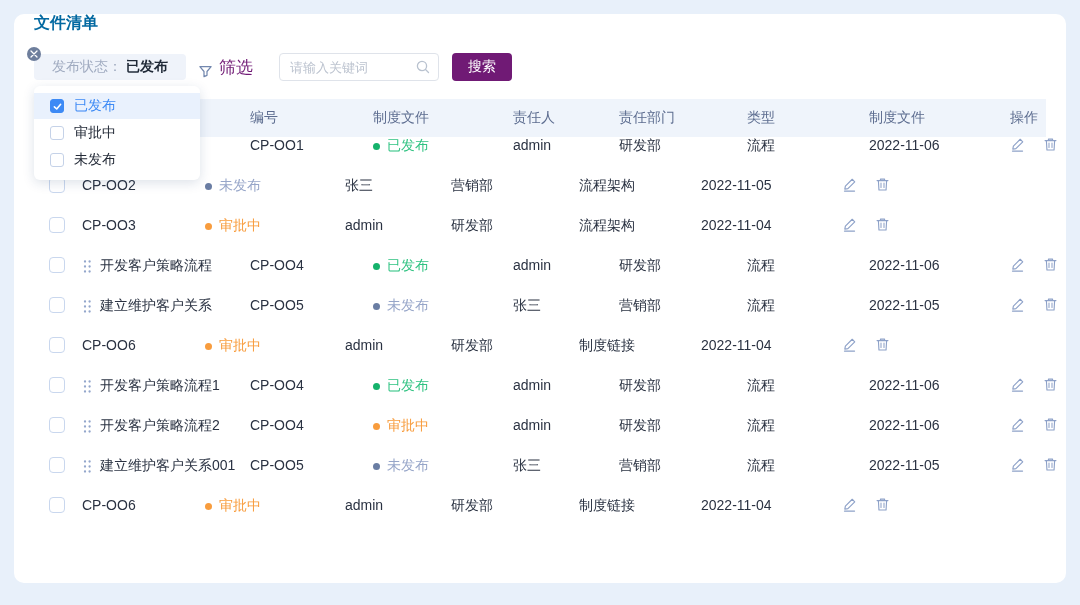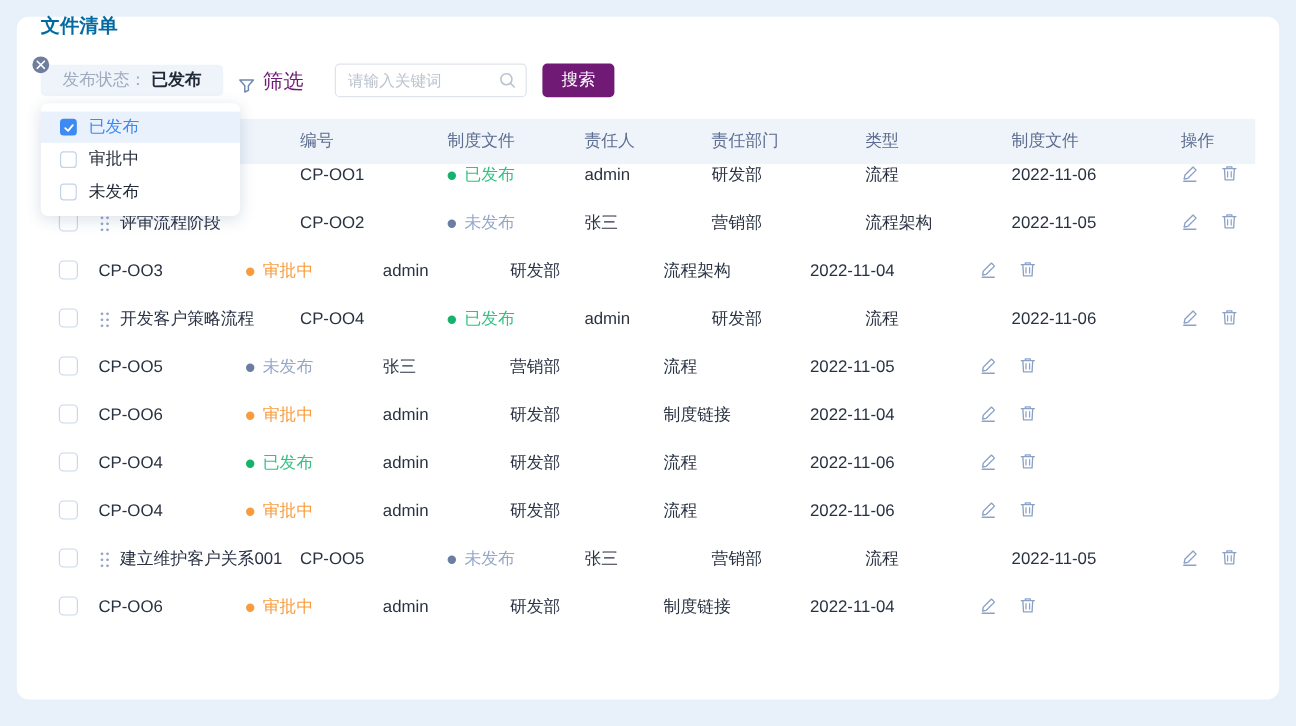--- a/index.html
+++ b/index.html
@@ -83,21 +83,21 @@
     font-size:14px;color:#5D6D90;
   }
   .trow{
     display:flex;height:40px;align-items:flex-start;background:#fff;
     font-size:14px;color:#2A3242;
   }
   .c1{width:48px;flex:none;display:flex;align-items:center;}
   .c2{width:168px;flex:none;display:flex;align-items:center;}
   .c3{width:123px;flex:none;}
   .c4{width:114px;flex:none;display:flex;align-items:center;gap:7px;}
-  .c5{width:106px;flex:none;}
+  .c5{width:106px;flex:none;margin-left:26px;}
   .c6{width:128px;flex:none;}
   .c7{width:122px;flex:none;}
   .c8{width:141px;flex:none;}
   .c9{width:62px;flex:none;display:flex;align-items:center;gap:18px;}
   .cb{
     margin-left:15px;width:16px;height:16px;box-sizing:border-box;
     border:1px solid #C9D7EE;border-radius:4px;background:#fff;cursor:pointer;flex:none;
   }
   .drag{display:flex;align-items:center;cursor:grab;flex:none;}
   .rname{margin-left:8px;white-space:nowrap;}
@@ -222,75 +222,106 @@
                 <path d="M6.4 6.5v4.8M9.6 6.5v4.8" stroke="#8DA1C8" stroke-width="1.1" stroke-linecap="round"></path>
               </svg>
       </span>
     </div>
   </div>
 
   <div class="trow">
     <div class="c1">
       <span class="cb"></span>
     </div>
+    <div class="c3">CP-OO2</div>
+    <div class="c4">
+      <span class="dot" style="background: rgb(106, 125, 163);"></span>
+      <span class="status-text" style="color: rgb(151, 166, 201);">未发布</span>
+    </div>
+    <div class="c5">张三</div>
+    <div class="c6">营销部</div>
+    <div class="c7">流程架构</div>
+    <div class="c8">2022-11-05</div>
+    <div class="c9">
+      <span class="op">
+        <svg width="15" height="15" viewBox="0 0 16 16">
+                <path d="M10.9 2.4l2.7 2.7-7.3 7.3-3.3.6.6-3.3 7.3-7.3z" fill="none" stroke="#8DA1C8" stroke-width="1.2" stroke-linejoin="round"></path>
+                <path d="M2.6 15h10.8" stroke="#8DA1C8" stroke-width="1.2" stroke-linecap="round"></path>
+              </svg>
+      </span>
+      <span class="op">
+        <svg width="15" height="15" viewBox="0 0 16 16">
+                <path d="M2.2 3.8h11.6" stroke="#8DA1C8" stroke-width="1.2" stroke-linecap="round"></path>
+                <path d="M5.8 3.6V2.2h4.4v1.4" fill="none" stroke="#8DA1C8" stroke-width="1.2" stroke-linejoin="round"></path>
+                <path d="M3.6 3.8l.6 10h7.6l.6-10" fill="none" stroke="#8DA1C8" stroke-width="1.2" stroke-linejoin="round"></path>
+                <path d="M6.4 6.5v4.8M9.6 6.5v4.8" stroke="#8DA1C8" stroke-width="1.1" stroke-linecap="round"></path>
+              </svg>
+      </span>
+    </div>
+  </div>
+
+  <div class="trow">
+    <div class="c1">
+      <span class="cb"></span>
+    </div>
+    <div class="c3">CP-OO3</div>
+    <div class="c4">
+      <span class="dot" style="background: rgb(248, 156, 61);"></span>
+      <span class="status-text" style="color: rgb(248, 156, 61);">审批中</span>
+    </div>
+    <div class="c5">admin</div>
+    <div class="c6">研发部</div>
+    <div class="c7">流程架构</div>
+    <div class="c8">2022-11-04</div>
+    <div class="c9">
+      <span class="op">
+        <svg width="15" height="15" viewBox="0 0 16 16">
+                <path d="M10.9 2.4l2.7 2.7-7.3 7.3-3.3.6.6-3.3 7.3-7.3z" fill="none" stroke="#8DA1C8" stroke-width="1.2" stroke-linejoin="round"></path>
+                <path d="M2.6 15h10.8" stroke="#8DA1C8" stroke-width="1.2" stroke-linecap="round"></path>
+              </svg>
+      </span>
+      <span class="op">
+        <svg width="15" height="15" viewBox="0 0 16 16">
+                <path d="M2.2 3.8h11.6" stroke="#8DA1C8" stroke-width="1.2" stroke-linecap="round"></path>
+                <path d="M5.8 3.6V2.2h4.4v1.4" fill="none" stroke="#8DA1C8" stroke-width="1.2" stroke-linejoin="round"></path>
+                <path d="M3.6 3.8l.6 10h7.6l.6-10" fill="none" stroke="#8DA1C8" stroke-width="1.2" stroke-linejoin="round"></path>
+                <path d="M6.4 6.5v4.8M9.6 6.5v4.8" stroke="#8DA1C8" stroke-width="1.1" stroke-linecap="round"></path>
+              </svg>
+      </span>
+    </div>
+  </div>
+
+  <div class="trow">
+    <div class="c1">
+      <span class="cb"></span>
+    </div>
     <div class="c2">
       <span class="drag">
         <svg width="10" height="15" viewBox="0 0 10 15">
                 <g fill="#93A6CB">
                   <circle cx="3" cy="2.5" r="1.15"></circle>
                   <circle cx="7.6" cy="2.5" r="1.15"></circle>
                   <circle cx="3" cy="7.5" r="1.15"></circle>
                   <circle cx="7.6" cy="7.5" r="1.15"></circle>
                   <circle cx="3" cy="12.5" r="1.15"></circle>
                   <circle cx="7.6" cy="12.5" r="1.15"></circle>
                 </g>
               </svg>
       </span>
-      <span class="rname">评审流程阶段</span>
-    </div>
-    <div class="c3">CP-OO2</div>
-    <div class="c4">
-      <span class="dot" style="background: rgb(106, 125, 163);"></span>
-      <span class="status-text" style="color: rgb(151, 166, 201);">未发布</span>
-    </div>
-    <div class="c5">张三</div>
-    <div class="c6">营销部</div>
-    <div class="c7">流程架构</div>
-    <div class="c8">2022-11-05</div>
-    <div class="c9">
-      <span class="op">
-        <svg width="15" height="15" viewBox="0 0 16 16">
-                <path d="M10.9 2.4l2.7 2.7-7.3 7.3-3.3.6.6-3.3 7.3-7.3z" fill="none" stroke="#8DA1C8" stroke-width="1.2" stroke-linejoin="round"></path>
-                <path d="M2.6 15h10.8" stroke="#8DA1C8" stroke-width="1.2" stroke-linecap="round"></path>
-              </svg>
-      </span>
-      <span class="op">
-        <svg width="15" height="15" viewBox="0 0 16 16">
-                <path d="M2.2 3.8h11.6" stroke="#8DA1C8" stroke-width="1.2" stroke-linecap="round"></path>
-                <path d="M5.8 3.6V2.2h4.4v1.4" fill="none" stroke="#8DA1C8" stroke-width="1.2" stroke-linejoin="round"></path>
-                <path d="M3.6 3.8l.6 10h7.6l.6-10" fill="none" stroke="#8DA1C8" stroke-width="1.2" stroke-linejoin="round"></path>
-                <path d="M6.4 6.5v4.8M9.6 6.5v4.8" stroke="#8DA1C8" stroke-width="1.1" stroke-linecap="round"></path>
-              </svg>
-      </span>
-    </div>
-  </div>
-
-  <div class="trow">
-    <div class="c1">
-      <span class="cb"></span>
-    </div>
-    <div class="c3">CP-OO3</div>
-    <div class="c4">
-      <span class="dot" style="background: rgb(248, 156, 61);"></span>
-      <span class="status-text" style="color: rgb(248, 156, 61);">审批中</span>
-    </div>
-    <div class="c5">admin</div>
-    <div class="c6">研发部</div>
-    <div class="c7">流程架构</div>
-    <div class="c8">2022-11-04</div>
+      <span class="rname">开发客户策略流程</span>
+    </div>
+    <div class="c3">CP-OO4</div>
+    <div class="c4">
+      <span class="dot" style="background: rgb(21, 178, 107);"></span>
+      <span class="status-text" style="color: rgb(49, 195, 131);">已发布</span>
+    </div>
+    <div class="c5">admin</div>
+    <div class="c6">研发部</div>
+    <div class="c7">流程</div>
+    <div class="c8">2022-11-06</div>
     <div class="c9">
       <span class="op">
         <svg width="15" height="15" viewBox="0 0 16 16">
                 <path d="M10.9 2.4l2.7 2.7-7.3 7.3-3.3.6.6-3.3 7.3-7.3z" fill="none" stroke="#8DA1C8" stroke-width="1.2" stroke-linejoin="round"></path>
                 <path d="M2.6 15h10.8" stroke="#8DA1C8" stroke-width="1.2" stroke-linecap="round"></path>
               </svg>
       </span>
       <span class="op">
         <svg width="15" height="15" viewBox="0 0 16 16">
                 <path d="M2.2 3.8h11.6" stroke="#8DA1C8" stroke-width="1.2" stroke-linecap="round"></path>
@@ -312,52 +343,21 @@
                 <g fill="#93A6CB">
                   <circle cx="3" cy="2.5" r="1.15"></circle>
                   <circle cx="7.6" cy="2.5" r="1.15"></circle>
                   <circle cx="3" cy="7.5" r="1.15"></circle>
                   <circle cx="7.6" cy="7.5" r="1.15"></circle>
                   <circle cx="3" cy="12.5" r="1.15"></circle>
                   <circle cx="7.6" cy="12.5" r="1.15"></circle>
                 </g>
               </svg>
       </span>
-      <span class="rname">开发客户策略流程</span>
-    </div>
-    <div class="c3">CP-OO4</div>
-    <div class="c4">
-      <span class="dot" style="background: rgb(21, 178, 107);"></span>
-      <span class="status-text" style="color: rgb(49, 195, 131);">已发布</span>
-    </div>
-    <div class="c5">admin</div>
-    <div class="c6">研发部</div>
-    <div class="c7">流程</div>
-    <div class="c8">2022-11-06</div>
-    <div class="c9">
-      <span class="op">
-        <svg width="15" height="15" viewBox="0 0 16 16">
-                <path d="M10.9 2.4l2.7 2.7-7.3 7.3-3.3.6.6-3.3 7.3-7.3z" fill="none" stroke="#8DA1C8" stroke-width="1.2" stroke-linejoin="round"></path>
-                <path d="M2.6 15h10.8" stroke="#8DA1C8" stroke-width="1.2" stroke-linecap="round"></path>
-              </svg>
-      </span>
-      <span class="op">
-        <svg width="15" height="15" viewBox="0 0 16 16">
-                <path d="M2.2 3.8h11.6" stroke="#8DA1C8" stroke-width="1.2" stroke-linecap="round"></path>
-                <path d="M5.8 3.6V2.2h4.4v1.4" fill="none" stroke="#8DA1C8" stroke-width="1.2" stroke-linejoin="round"></path>
-                <path d="M3.6 3.8l.6 10h7.6l.6-10" fill="none" stroke="#8DA1C8" stroke-width="1.2" stroke-linejoin="round"></path>
-                <path d="M6.4 6.5v4.8M9.6 6.5v4.8" stroke="#8DA1C8" stroke-width="1.1" stroke-linecap="round"></path>
-              </svg>
-      </span>
-    </div>
-  </div>
-
-  <div class="trow">
-    <div class="c1">
-      <span class="cb"></span>
+      <span class="rname">建立维护客户关系</span>
     </div>
     <div class="c3">CP-OO5</div>
     <div class="c4">
       <span class="dot" style="background: rgb(106, 125, 163);"></span>
       <span class="status-text" style="color: rgb(151, 166, 201);">未发布</span>
     </div>
     <div class="c5">张三</div>
     <div class="c6">营销部</div>
     <div class="c7">流程</div>
     <div class="c8">2022-11-05</div>
@@ -385,82 +385,20 @@
     </div>
     <div class="c3">CP-OO6</div>
     <div class="c4">
       <span class="dot" style="background: rgb(248, 156, 61);"></span>
       <span class="status-text" style="color: rgb(248, 156, 61);">审批中</span>
     </div>
     <div class="c5">admin</div>
     <div class="c6">研发部</div>
     <div class="c7">制度链接</div>
     <div class="c8">2022-11-04</div>
-    <div class="c9">
-      <span class="op">
-        <svg width="15" height="15" viewBox="0 0 16 16">
-                <path d="M10.9 2.4l2.7 2.7-7.3 7.3-3.3.6.6-3.3 7.3-7.3z" fill="none" stroke="#8DA1C8" stroke-width="1.2" stroke-linejoin="round"></path>
-                <path d="M2.6 15h10.8" stroke="#8DA1C8" stroke-width="1.2" stroke-linecap="round"></path>
-              </svg>
-      </span>
-      <span class="op">
-        <svg width="15" height="15" viewBox="0 0 16 16">
-                <path d="M2.2 3.8h11.6" stroke="#8DA1C8" stroke-width="1.2" stroke-linecap="round"></path>
-                <path d="M5.8 3.6V2.2h4.4v1.4" fill="none" stroke="#8DA1C8" stroke-width="1.2" stroke-linejoin="round"></path>
-                <path d="M3.6 3.8l.6 10h7.6l.6-10" fill="none" stroke="#8DA1C8" stroke-width="1.2" stroke-linejoin="round"></path>
-                <path d="M6.4 6.5v4.8M9.6 6.5v4.8" stroke="#8DA1C8" stroke-width="1.1" stroke-linecap="round"></path>
-              </svg>
-      </span>
-    </div>
-  </div>
-
-  <div class="trow">
-    <div class="c1">
-      <span class="cb"></span>
-    </div>
-    <div class="c3">CP-OO4</div>
-    <div class="c4">
-      <span class="dot" style="background: rgb(21, 178, 107);"></span>
-      <span class="status-text" style="color: rgb(49, 195, 131);">已发布</span>
-    </div>
-    <div class="c5">admin</div>
-    <div class="c6">研发部</div>
-    <div class="c7">流程</div>
-    <div class="c8">2022-11-06</div>
-    <div class="c9">
-      <span class="op">
-        <svg width="15" height="15" viewBox="0 0 16 16">
-                <path d="M10.9 2.4l2.7 2.7-7.3 7.3-3.3.6.6-3.3 7.3-7.3z" fill="none" stroke="#8DA1C8" stroke-width="1.2" stroke-linejoin="round"></path>
-                <path d="M2.6 15h10.8" stroke="#8DA1C8" stroke-width="1.2" stroke-linecap="round"></path>
-              </svg>
-      </span>
-      <span class="op">
-        <svg width="15" height="15" viewBox="0 0 16 16">
-                <path d="M2.2 3.8h11.6" stroke="#8DA1C8" stroke-width="1.2" stroke-linecap="round"></path>
-                <path d="M5.8 3.6V2.2h4.4v1.4" fill="none" stroke="#8DA1C8" stroke-width="1.2" stroke-linejoin="round"></path>
-                <path d="M3.6 3.8l.6 10h7.6l.6-10" fill="none" stroke="#8DA1C8" stroke-width="1.2" stroke-linejoin="round"></path>
-                <path d="M6.4 6.5v4.8M9.6 6.5v4.8" stroke="#8DA1C8" stroke-width="1.1" stroke-linecap="round"></path>
-              </svg>
-      </span>
-    </div>
-  </div>
-
-  <div class="trow">
-    <div class="c1">
-      <span class="cb"></span>
-    </div>
-    <div class="c3">CP-OO4</div>
-    <div class="c4">
-      <span class="dot" style="background: rgb(248, 156, 61);"></span>
-      <span class="status-text" style="color: rgb(248, 156, 61);">审批中</span>
-    </div>
-    <div class="c5">admin</div>
-    <div class="c6">研发部</div>
-    <div class="c7">流程</div>
-    <div class="c8">2022-11-06</div>
     <div class="c9">
       <span class="op">
         <svg width="15" height="15" viewBox="0 0 16 16">
                 <path d="M10.9 2.4l2.7 2.7-7.3 7.3-3.3.6.6-3.3 7.3-7.3z" fill="none" stroke="#8DA1C8" stroke-width="1.2" stroke-linejoin="round"></path>
                 <path d="M2.6 15h10.8" stroke="#8DA1C8" stroke-width="1.2" stroke-linecap="round"></path>
               </svg>
       </span>
       <span class="op">
         <svg width="15" height="15" viewBox="0 0 16 16">
                 <path d="M2.2 3.8h11.6" stroke="#8DA1C8" stroke-width="1.2" stroke-linecap="round"></path>
@@ -482,20 +420,112 @@
                 <g fill="#93A6CB">
                   <circle cx="3" cy="2.5" r="1.15"></circle>
                   <circle cx="7.6" cy="2.5" r="1.15"></circle>
                   <circle cx="3" cy="7.5" r="1.15"></circle>
                   <circle cx="7.6" cy="7.5" r="1.15"></circle>
                   <circle cx="3" cy="12.5" r="1.15"></circle>
                   <circle cx="7.6" cy="12.5" r="1.15"></circle>
                 </g>
               </svg>
       </span>
+      <span class="rname">开发客户策略流程1</span>
+    </div>
+    <div class="c3">CP-OO4</div>
+    <div class="c4">
+      <span class="dot" style="background: rgb(21, 178, 107);"></span>
+      <span class="status-text" style="color: rgb(49, 195, 131);">已发布</span>
+    </div>
+    <div class="c5">admin</div>
+    <div class="c6">研发部</div>
+    <div class="c7">流程</div>
+    <div class="c8">2022-11-06</div>
+    <div class="c9">
+      <span class="op">
+        <svg width="15" height="15" viewBox="0 0 16 16">
+                <path d="M10.9 2.4l2.7 2.7-7.3 7.3-3.3.6.6-3.3 7.3-7.3z" fill="none" stroke="#8DA1C8" stroke-width="1.2" stroke-linejoin="round"></path>
+                <path d="M2.6 15h10.8" stroke="#8DA1C8" stroke-width="1.2" stroke-linecap="round"></path>
+              </svg>
+      </span>
+      <span class="op">
+        <svg width="15" height="15" viewBox="0 0 16 16">
+                <path d="M2.2 3.8h11.6" stroke="#8DA1C8" stroke-width="1.2" stroke-linecap="round"></path>
+                <path d="M5.8 3.6V2.2h4.4v1.4" fill="none" stroke="#8DA1C8" stroke-width="1.2" stroke-linejoin="round"></path>
+                <path d="M3.6 3.8l.6 10h7.6l.6-10" fill="none" stroke="#8DA1C8" stroke-width="1.2" stroke-linejoin="round"></path>
+                <path d="M6.4 6.5v4.8M9.6 6.5v4.8" stroke="#8DA1C8" stroke-width="1.1" stroke-linecap="round"></path>
+              </svg>
+      </span>
+    </div>
+  </div>
+
+  <div class="trow">
+    <div class="c1">
+      <span class="cb"></span>
+    </div>
+    <div class="c2">
+      <span class="drag">
+        <svg width="10" height="15" viewBox="0 0 10 15">
+                <g fill="#93A6CB">
+                  <circle cx="3" cy="2.5" r="1.15"></circle>
+                  <circle cx="7.6" cy="2.5" r="1.15"></circle>
+                  <circle cx="3" cy="7.5" r="1.15"></circle>
+                  <circle cx="7.6" cy="7.5" r="1.15"></circle>
+                  <circle cx="3" cy="12.5" r="1.15"></circle>
+                  <circle cx="7.6" cy="12.5" r="1.15"></circle>
+                </g>
+              </svg>
+      </span>
+      <span class="rname">开发客户策略流程2</span>
+    </div>
+    <div class="c3">CP-OO4</div>
+    <div class="c4">
+      <span class="dot" style="background: rgb(248, 156, 61);"></span>
+      <span class="status-text" style="color: rgb(248, 156, 61);">审批中</span>
+    </div>
+    <div class="c5">admin</div>
+    <div class="c6">研发部</div>
+    <div class="c7">流程</div>
+    <div class="c8">2022-11-06</div>
+    <div class="c9">
+      <span class="op">
+        <svg width="15" height="15" viewBox="0 0 16 16">
+                <path d="M10.9 2.4l2.7 2.7-7.3 7.3-3.3.6.6-3.3 7.3-7.3z" fill="none" stroke="#8DA1C8" stroke-width="1.2" stroke-linejoin="round"></path>
+                <path d="M2.6 15h10.8" stroke="#8DA1C8" stroke-width="1.2" stroke-linecap="round"></path>
+              </svg>
+      </span>
+      <span class="op">
+        <svg width="15" height="15" viewBox="0 0 16 16">
+                <path d="M2.2 3.8h11.6" stroke="#8DA1C8" stroke-width="1.2" stroke-linecap="round"></path>
+                <path d="M5.8 3.6V2.2h4.4v1.4" fill="none" stroke="#8DA1C8" stroke-width="1.2" stroke-linejoin="round"></path>
+                <path d="M3.6 3.8l.6 10h7.6l.6-10" fill="none" stroke="#8DA1C8" stroke-width="1.2" stroke-linejoin="round"></path>
+                <path d="M6.4 6.5v4.8M9.6 6.5v4.8" stroke="#8DA1C8" stroke-width="1.1" stroke-linecap="round"></path>
+              </svg>
+      </span>
+    </div>
+  </div>
+
+  <div class="trow">
+    <div class="c1">
+      <span class="cb"></span>
+    </div>
+    <div class="c2">
+      <span class="drag">
+        <svg width="10" height="15" viewBox="0 0 10 15">
+                <g fill="#93A6CB">
+                  <circle cx="3" cy="2.5" r="1.15"></circle>
+                  <circle cx="7.6" cy="2.5" r="1.15"></circle>
+                  <circle cx="3" cy="7.5" r="1.15"></circle>
+                  <circle cx="7.6" cy="7.5" r="1.15"></circle>
+                  <circle cx="3" cy="12.5" r="1.15"></circle>
+                  <circle cx="7.6" cy="12.5" r="1.15"></circle>
+                </g>
+              </svg>
+      </span>
       <span class="rname">建立维护客户关系001</span>
     </div>
     <div class="c3">CP-OO5</div>
     <div class="c4">
       <span class="dot" style="background: rgb(106, 125, 163);"></span>
       <span class="status-text" style="color: rgb(151, 166, 201);">未发布</span>
     </div>
     <div class="c5">张三</div>
     <div class="c6">营销部</div>
     <div class="c7">流程</div>

